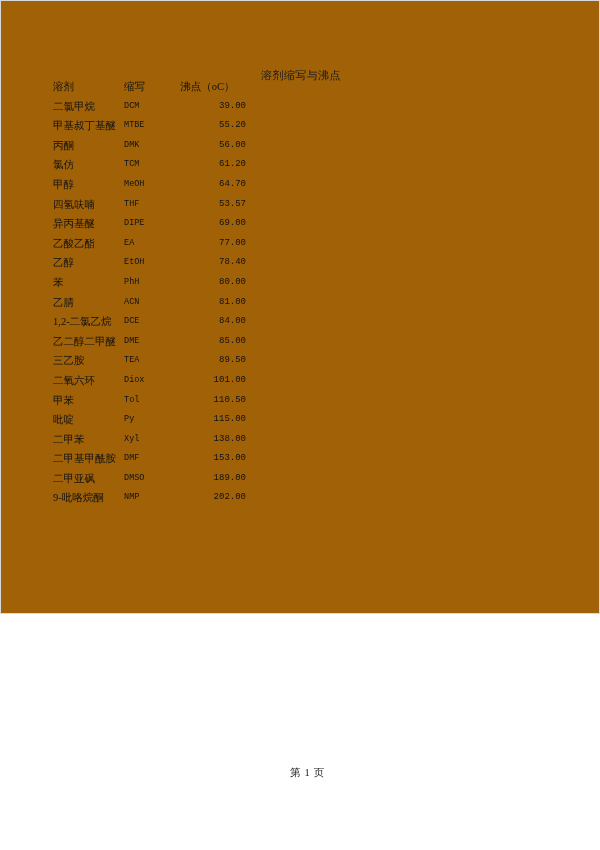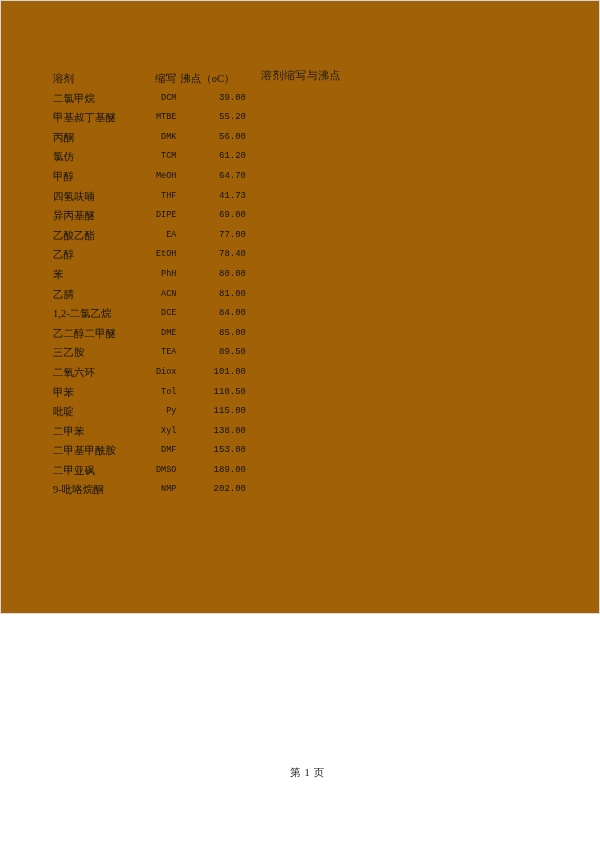--- a/index.html
+++ b/index.html
@@ -28,21 +28,21 @@
     left: 0;
     width: 600px;
     text-align: center;
     font-family: "Liberation Serif", serif;
     font-size: 11px;
     letter-spacing: 0.4px;
     color: #1a1a1a;
   }
   .table-wrap {
     position: absolute;
-    top: 68px;
+    top: 76px;
     left: 52px;
     width: 195px;
   }
   table.solvent-table {
     border-collapse: collapse;
     width: 195px;
   }
   table.solvent-table th,
   table.solvent-table td {
     padding: 0;
@@ -54,21 +54,21 @@
   }
   .col-name {
     width: 72px;
     text-align: left;
     font-family: "Liberation Serif", serif;
     font-size: 10.5px;
     color: #111111;
   }
   .col-abbr {
     width: 56px;
-    text-align: right;
+    text-align: left;
     font-family: "Liberation Mono", monospace;
     font-size: 8.5px;
     color: #111111;
   }
   .col-bp {
     width: 67px;
     text-align: right;
     padding-right: 2px !important;
     font-family: "Liberation Mono", monospace;
     font-size: 9px;
@@ -140,21 +140,21 @@
             <td class="col-bp">61.20</td>
           </tr>
           <tr>
             <td class="col-name">甲醇</td>
             <td class="col-abbr">MeOH</td>
             <td class="col-bp">64.70</td>
           </tr>
           <tr>
             <td class="col-name">四氢呋喃</td>
             <td class="col-abbr">THF</td>
-            <td class="col-bp">41.73</td>
+            <td class="col-bp">53.57</td>
           </tr>
           <tr>
             <td class="col-name">异丙基醚</td>
             <td class="col-abbr">DIPE</td>
             <td class="col-bp">69.00</td>
           </tr>
           <tr>
             <td class="col-name">乙酸乙酯</td>
             <td class="col-abbr">EA</td>
             <td class="col-bp">77.00</td>

